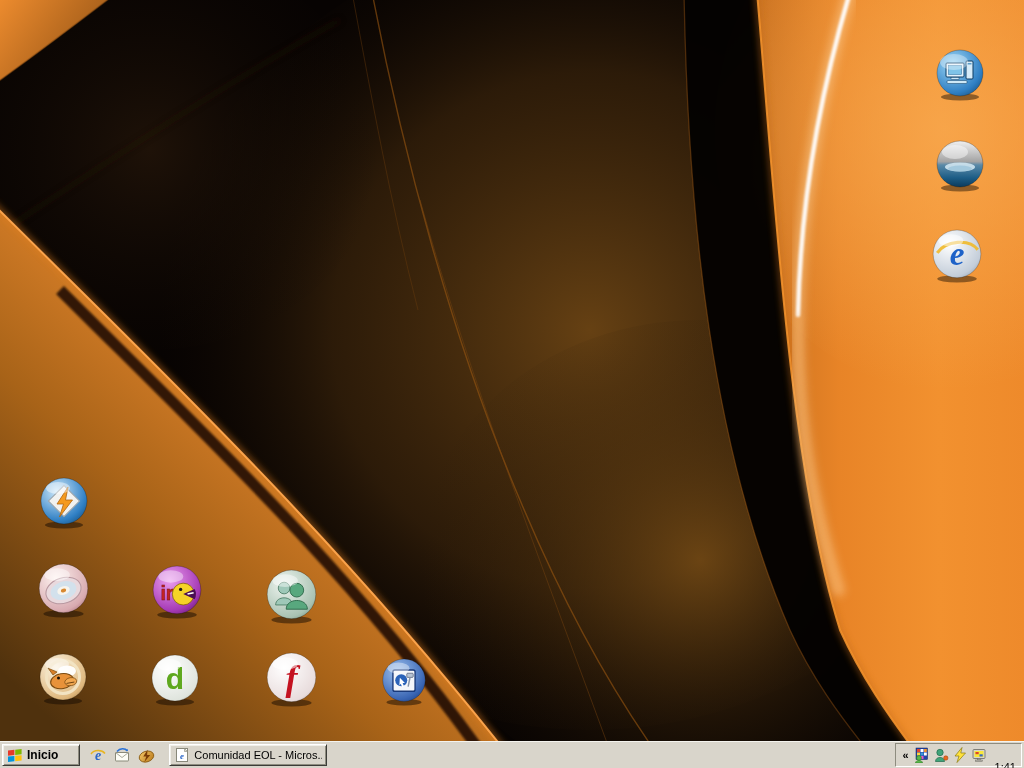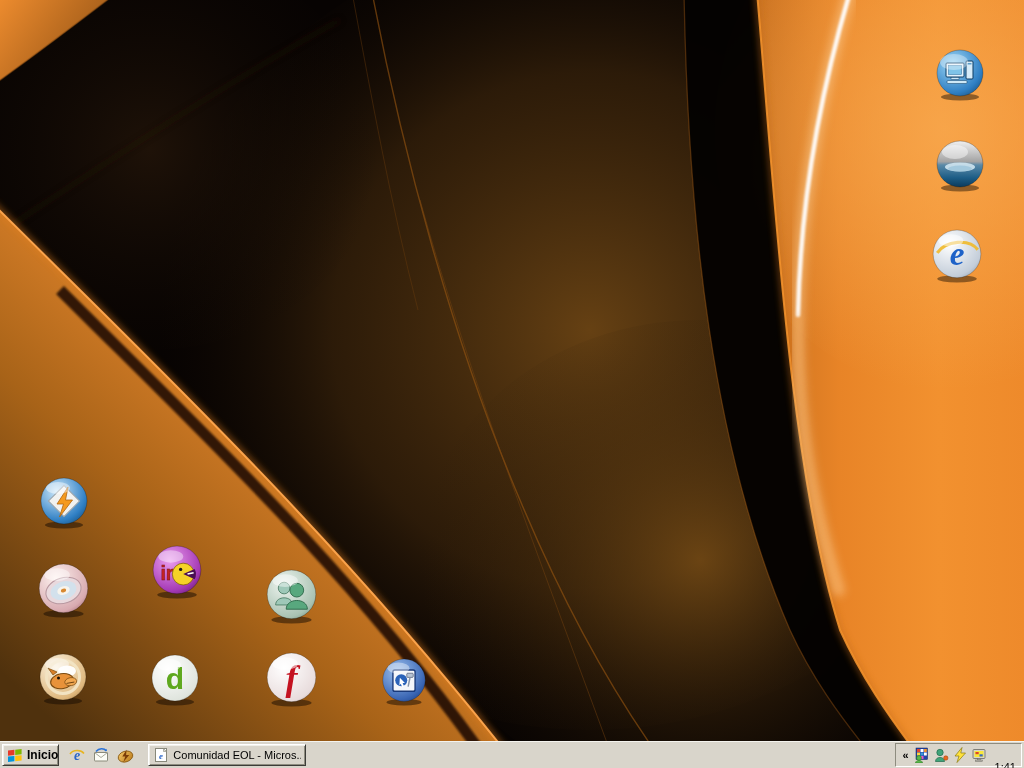--- a/index.html
+++ b/index.html
@@ -9,21 +9,21 @@
   .dicon{position:absolute;width:52px;height:52px;cursor:default;}
   .dicon svg{width:100%;height:100%;display:block;}
 
   
   .taskbar{position:relative;width:1024px;height:27px;background:#d9d5cb;
     border-top:1px solid #f4f3ee;box-sizing:border-box;display:flex;align-items:center;
     font-size:11px;color:#000;}
   .raised{background:#d9d5cb;border:1px solid;border-color:#ffffff #3c3c38 #3c3c38 #ffffff;
     box-shadow:inset 1px 1px 0 #f1f0ea, inset -1px -1px 0 #8e8c7f;box-sizing:border-box;}
   .start{height:22px;margin-left:2px;display:flex;align-items:center;gap:4px;
-    padding:0 0 0 4px;font-weight:bold;font-size:12px;font-family:"Liberation Sans",sans-serif;cursor:pointer;}
+    padding:0 21px 0 4px;font-weight:bold;font-size:12px;font-family:"Liberation Sans",sans-serif;cursor:pointer;}
   .ql{display:flex;align-items:center;gap:6px;margin-left:9px;}
   .qlbtn{width:18px;height:18px;display:flex;align-items:center;justify-content:center;
     background:transparent;border:none;padding:0;cursor:pointer;}
   .tasks{display:flex;align-items:center;gap:6px;margin-left:14px;}
   .task{height:22px;width:158px;display:flex;align-items:center;gap:4px;padding:0 4px;
     font-size:11px;cursor:pointer;overflow:hidden;}
   .tlabel{white-space:nowrap;overflow:hidden;flex:1;text-align:left;}
   .ticon{flex:0 0 16px;height:16px;}
   .tray{margin-left:auto;margin-right:2px;height:22px;display:flex;align-items:center;
     gap:3px;padding:0 5px 0 4px;border:1px solid;border-color:#8e8c7f #ffffff #ffffff #8e8c7f;
@@ -203,21 +203,21 @@
       <g transform="rotate(-18 26 26)">
         <ellipse cx="26" cy="26" rx="17" ry="12" fill="#e9d9dd" stroke="#b898a0"></ellipse>
         <ellipse cx="26" cy="26" rx="12.5" ry="8.5" fill="#cfe2ef" opacity="0.85"></ellipse>
         <ellipse cx="26" cy="26" rx="6" ry="4" fill="#f8f4ec"></ellipse>
         <ellipse cx="26" cy="26" rx="2.6" ry="1.8" fill="#d88830"></ellipse>
       </g>
       <ellipse cx="20" cy="11" rx="12" ry="6" fill="#ffffff" opacity="0.45"></ellipse>
     </svg>
   </div>
 
-  <div class="dicon" style="left:150px;top:545px;width:54px;height:54px;">
+  <div class="dicon" style="left:150px;top:565px;width:54px;height:54px;">
     <svg viewBox="0 0 52 52">
       <defs>
           <radialGradient id="miG" cx="0.35" cy="0.3" r="0.9">
         <stop offset="0" stop-color="#ea9def"></stop>
             <stop offset="0.7" stop-color="#a63bb6"></stop>
             <stop offset="1" stop-color="#5c1268"></stop>
       </radialGradient>
         </defs>
       <ellipse cx="26" cy="48" rx="19" ry="3.5" fill="rgba(20,10,2,0.5)"></ellipse>
       <circle cx="26" cy="24" r="23" fill="url(#miG)" stroke="rgba(0,0,0,0.4)" stroke-width="0.6"></circle>

